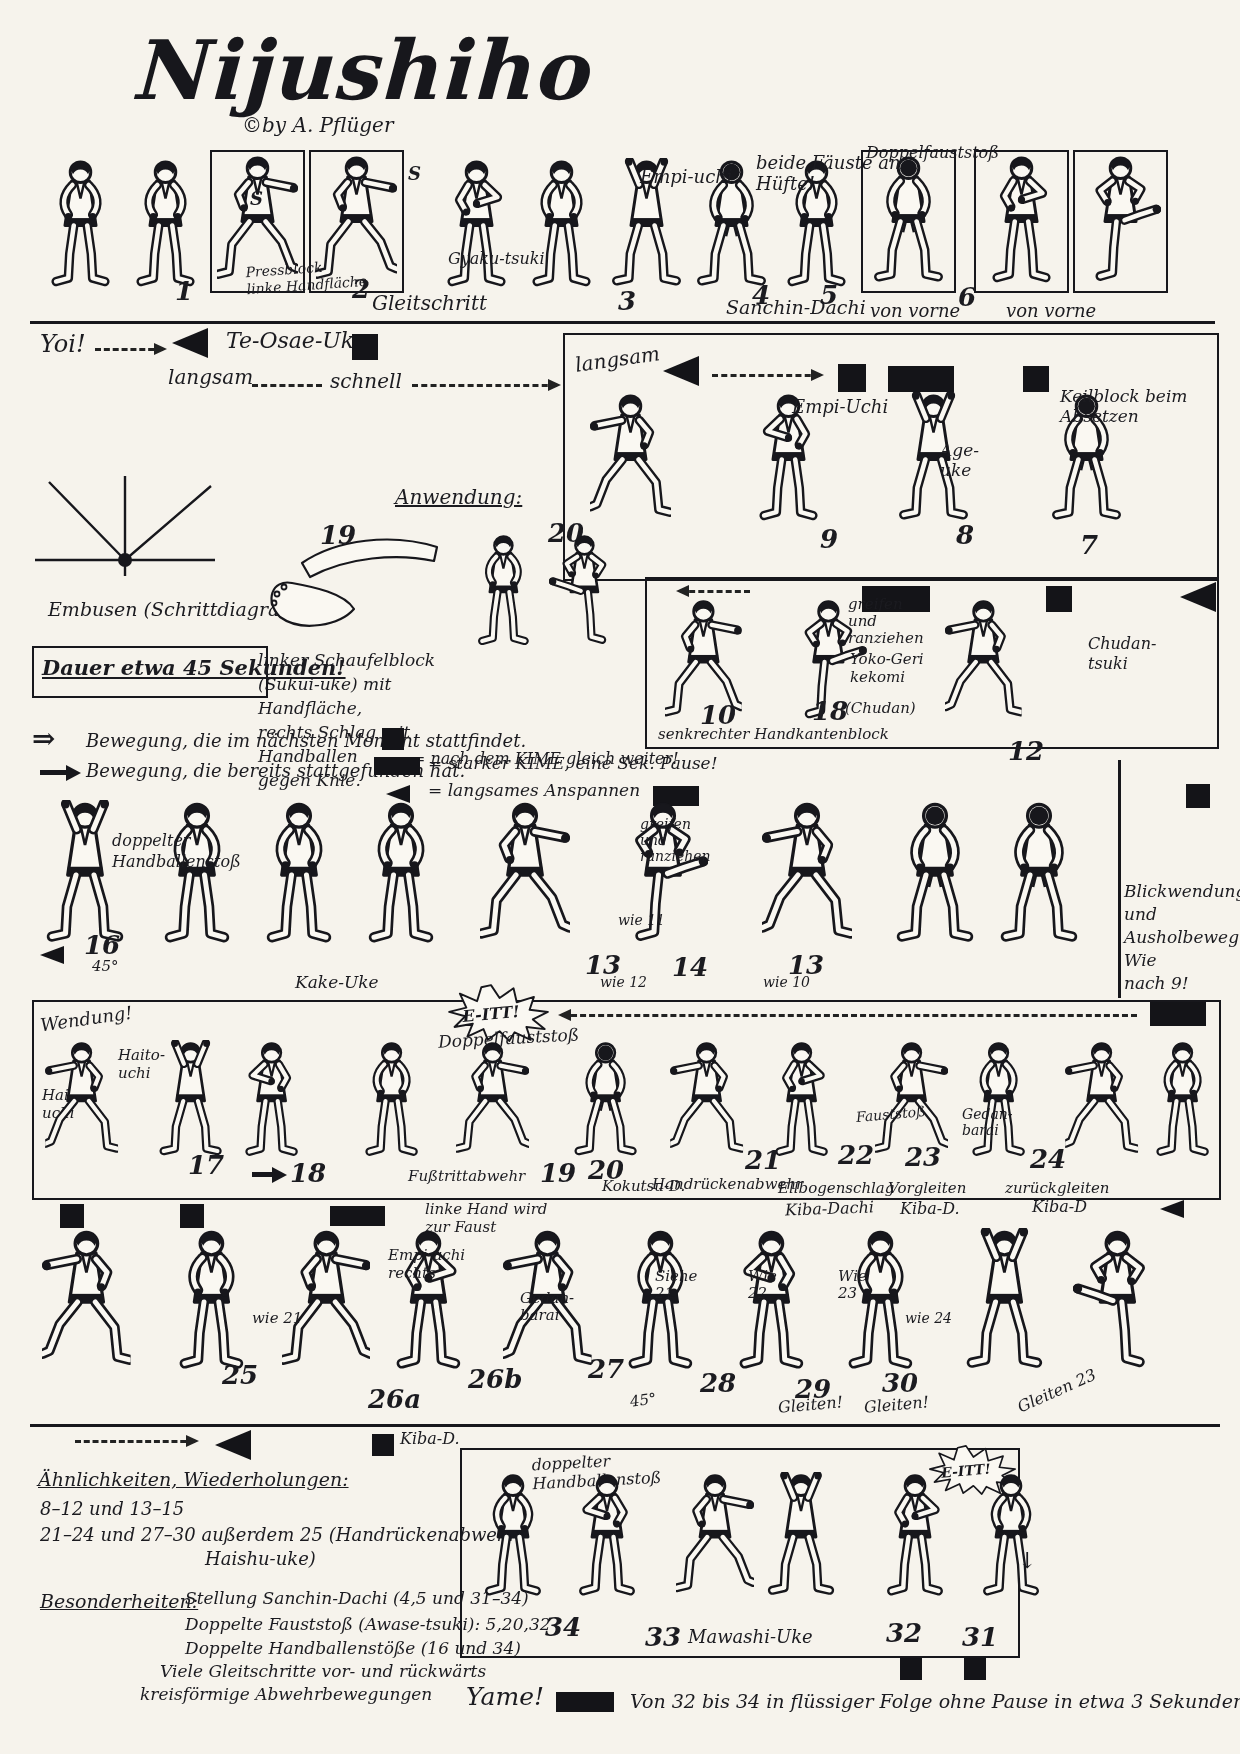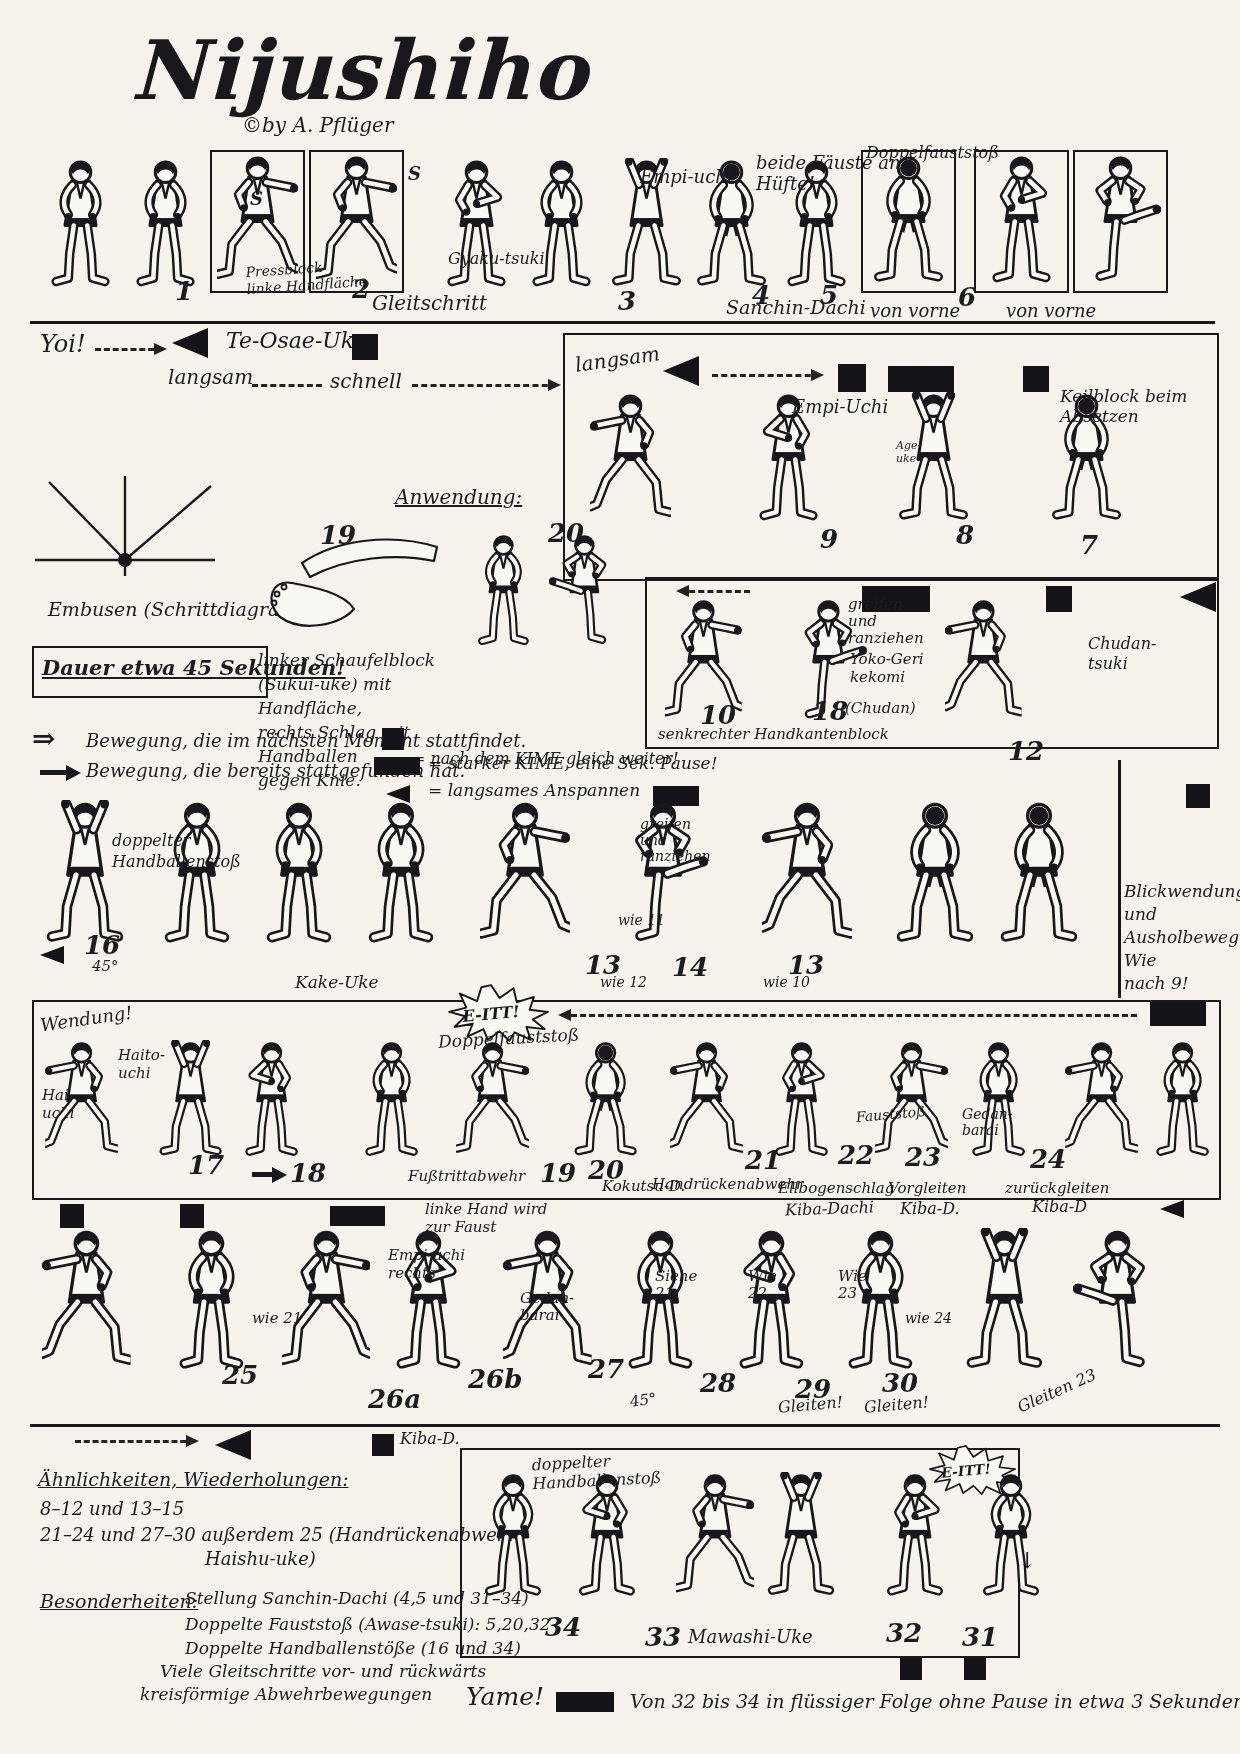--- a/index.html
+++ b/index.html
@@ -273,21 +273,21 @@
         </svg>
       </span>
       <i class="spacer" style="width: 64px;"></i>
       <span class="fig">
         <svg viewBox="0 0 60 100" class="fsvg">
           <use href="#p-back" xlink:href="#p-back"></use>
         </svg>
       </span>
     </div>
   <span class="lbl" style="left:792px;top:396px;font-size:18px">Empi-Uchi</span>
-  <span class="lbl" style="left:896px;top:440px;font-size:11px">Age-<br>uke</span>
+  <span class="lbl" style="left:940px;top:440px;font-size:17px">Age-<br>uke</span>
   <span class="lbl" style="left:1060px;top:386px;font-size:17px">Keilblock beim<br>Absetzen</span>
   <span class="lbl num" style="left:820px;top:524px">9</span>
   <span class="lbl num" style="left:956px;top:520px">8</span>
   <span class="lbl num" style="left:1080px;top:530px">7</span>
 
   <svg style="position:absolute;left:35px;top:468px" width="190" height="110" viewBox="0 0 190 110">
     <path d="M0,92 L180,92 M90,92 L90,8 M90,92 L90,108 M90,92 L14,14 M90,92 L176,18" class="ln" style="stroke-width:2.4"></path>
     <circle cx="90" cy="92" r="7" class="blk"></circle>
   </svg>
   <span class="lbl" style="left:48px;top:598px;font-size:19px">Embusen (Schrittdiagramm)</span>

